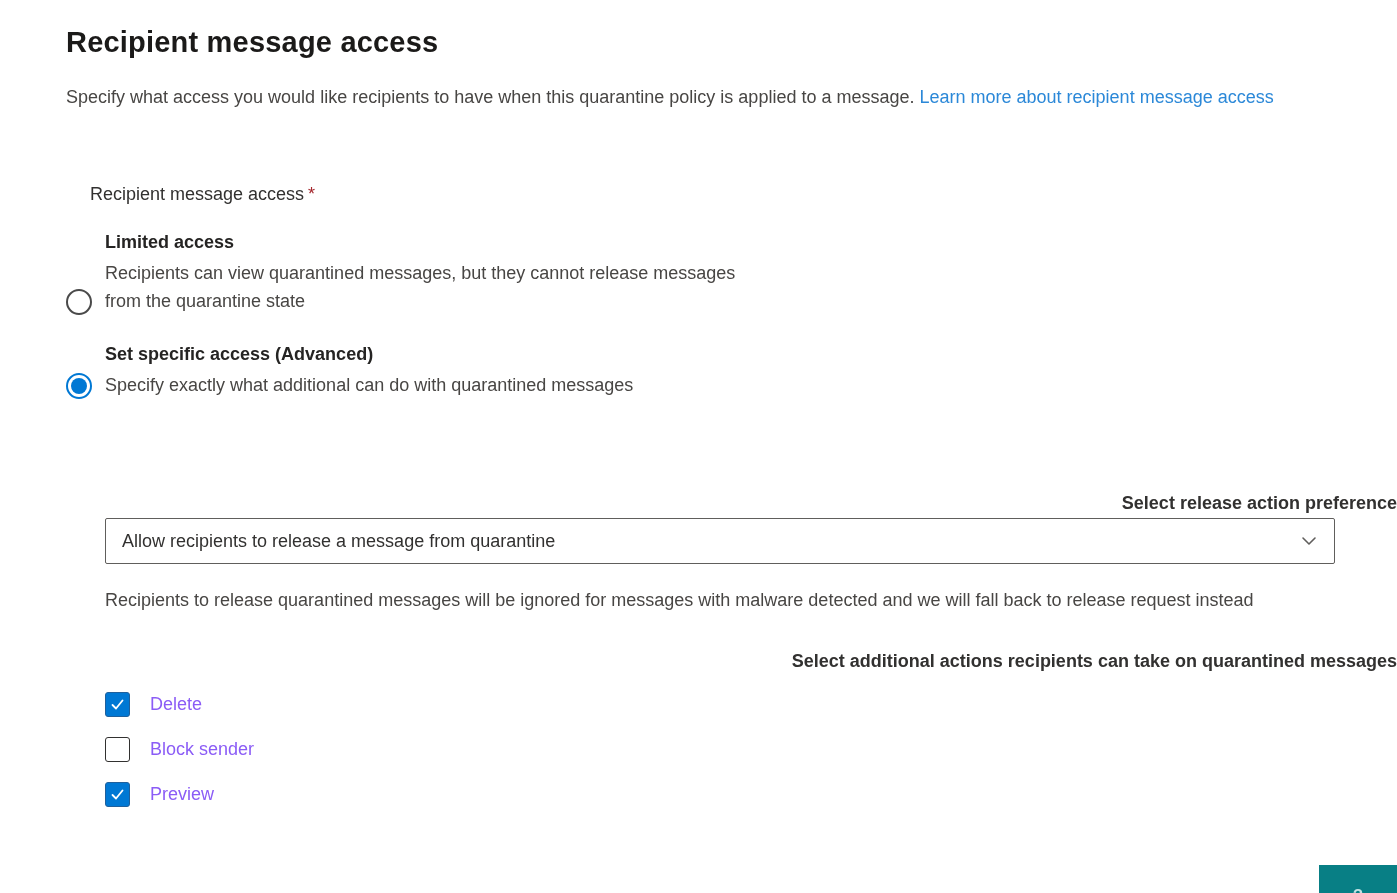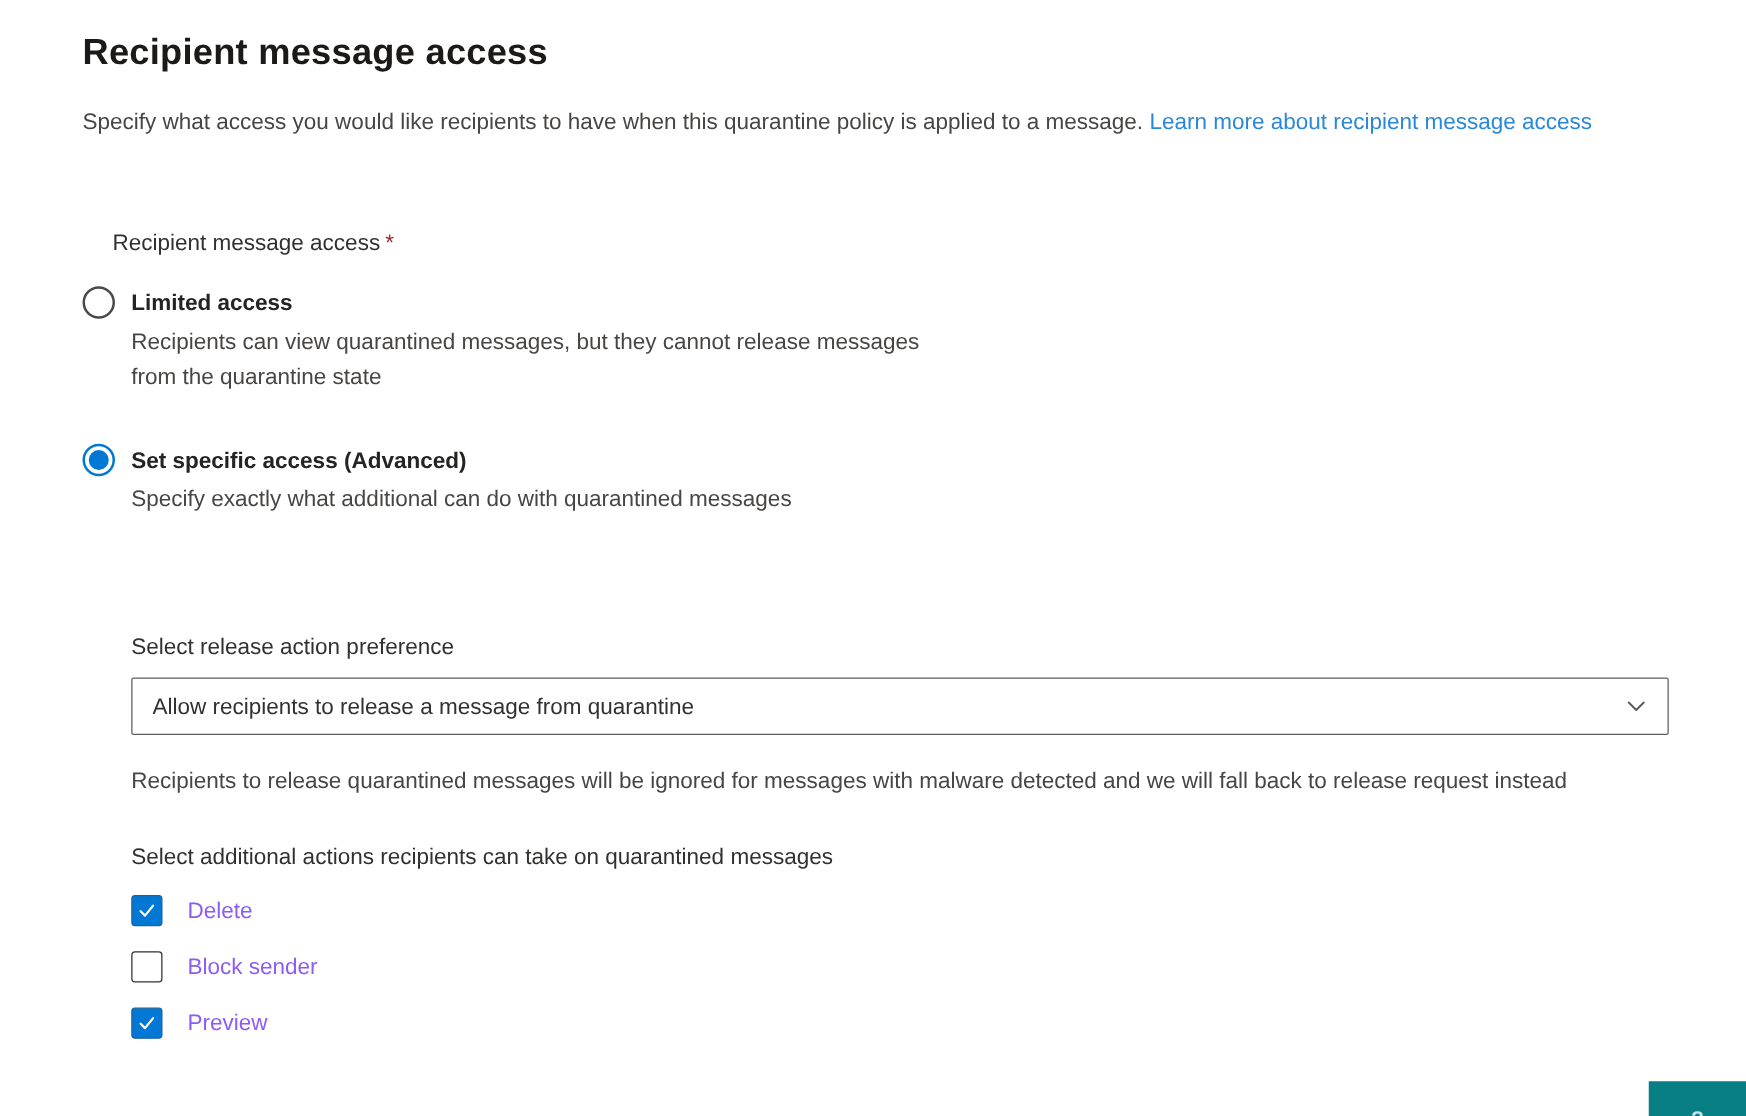--- a/index.html
+++ b/index.html
@@ -34,22 +34,22 @@
   }
 
   .field-label {
     margin-top: 72px;
     font-size: 18px;
     color: #323130;
     margin-left: 24px;
   }
   .required-marker { color: #a4262c; margin-left: 4px; }
 
-  .radio-option { display: flex; margin-top: 24px; }
-  .radio-option + .radio-option { margin-top: 40px; }
+  .radio-option { display: flex; margin-top: 24px; align-items: flex-end; }
+  .radio-option + .radio-option { margin-top: 26px; }
   .radio {
     flex: 0 0 auto;
     width: 26px; height: 26px;
     border: 2px solid #4a4a4a;
     border-radius: 50%;
     background: #fff;
     position: relative;
     cursor: pointer;
   }
   .radio.selected { border-color: #0078d4; }
@@ -73,28 +73,29 @@
     line-height: 28px;
     color: #484644;
     margin-top: 3px;
   }
   .radio-desc.narrow { max-width: 632px; }
 
   .sub-section { margin-left: 39px; }
 
   .sub-label {
     font-size: 18px;
-    font-weight: 400;
-    color: #323130;
+    font-weight: 700;
+    color: #323130;
+    text-align: right;
   }
   .sub-label.release { margin-top: 94px; }
   .sub-label.additional { margin-top: 37px; }
 
   .dropdown {
-    margin-top: 14px;
+    margin-top: 4px;
     width: 1230px;
     height: 46px;
     border: 1px solid #605e5c;
     border-radius: 2px;
     background: #fff;
     display: flex;
     align-items: center;
     padding: 0 16px;
     cursor: pointer;
   }

